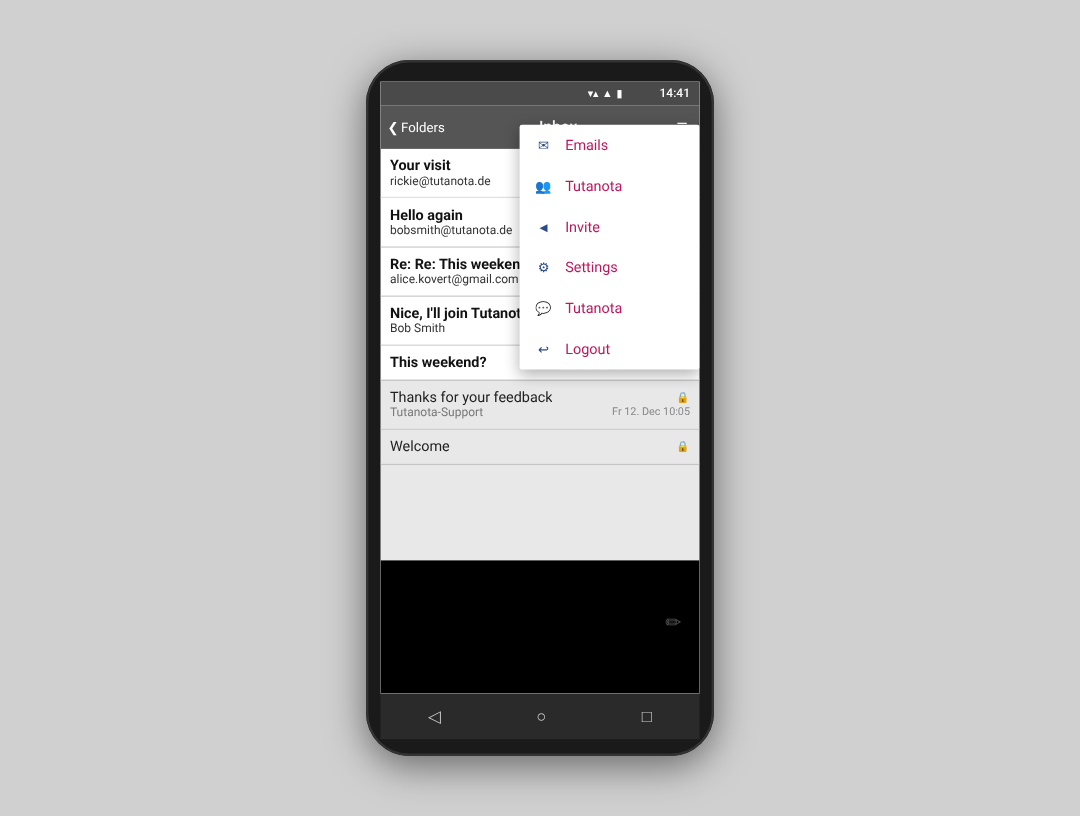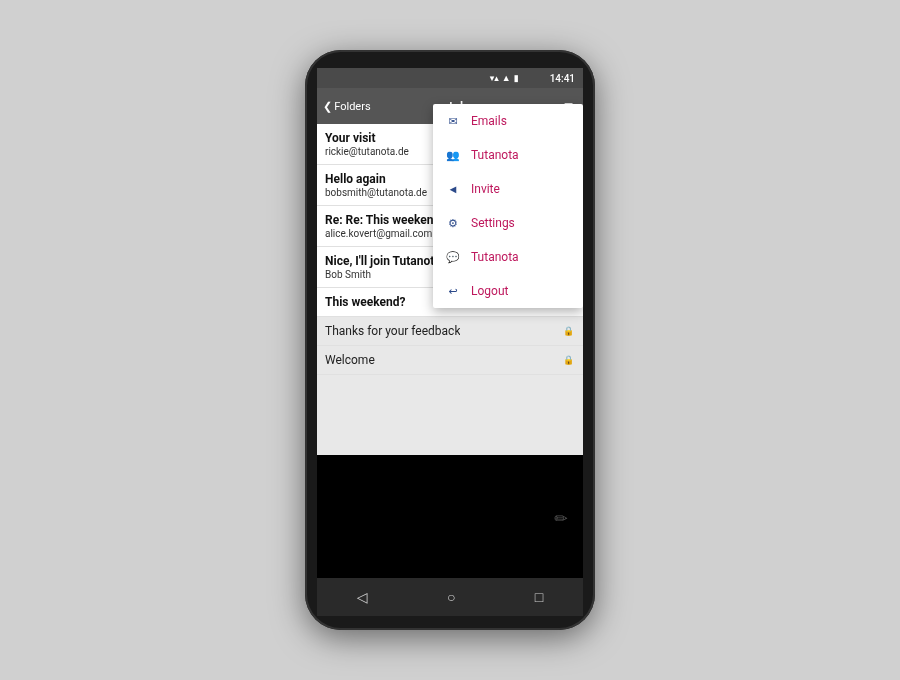--- a/index.html
+++ b/index.html
@@ -275,20 +275,24 @@
 
       <div class="email-item unread">
         <div class="email-subject">This weekend?</div>
       </div>
 
       <div class="email-item" style="background:#e8e8e8;">
         <div class="email-meta">
           <div class="email-subject">Thanks for your feedback</div>
           <span class="email-lock">🔒</span>
         </div>
+        <div class="email-meta">
+          <div class="email-from">Tutanota-Support</div>
+          <div class="email-date">Fr 12. Dec 10:05</div>
+        </div>
       </div>
 
       <div class="email-item" style="background:#e8e8e8;">
         <div class="email-meta">
           <div class="email-subject">Welcome</div>
           <span class="email-lock">🔒</span>
         </div>
       </div>
 
       <div style="height: 80px; background: #e8e8e8;"></div>

